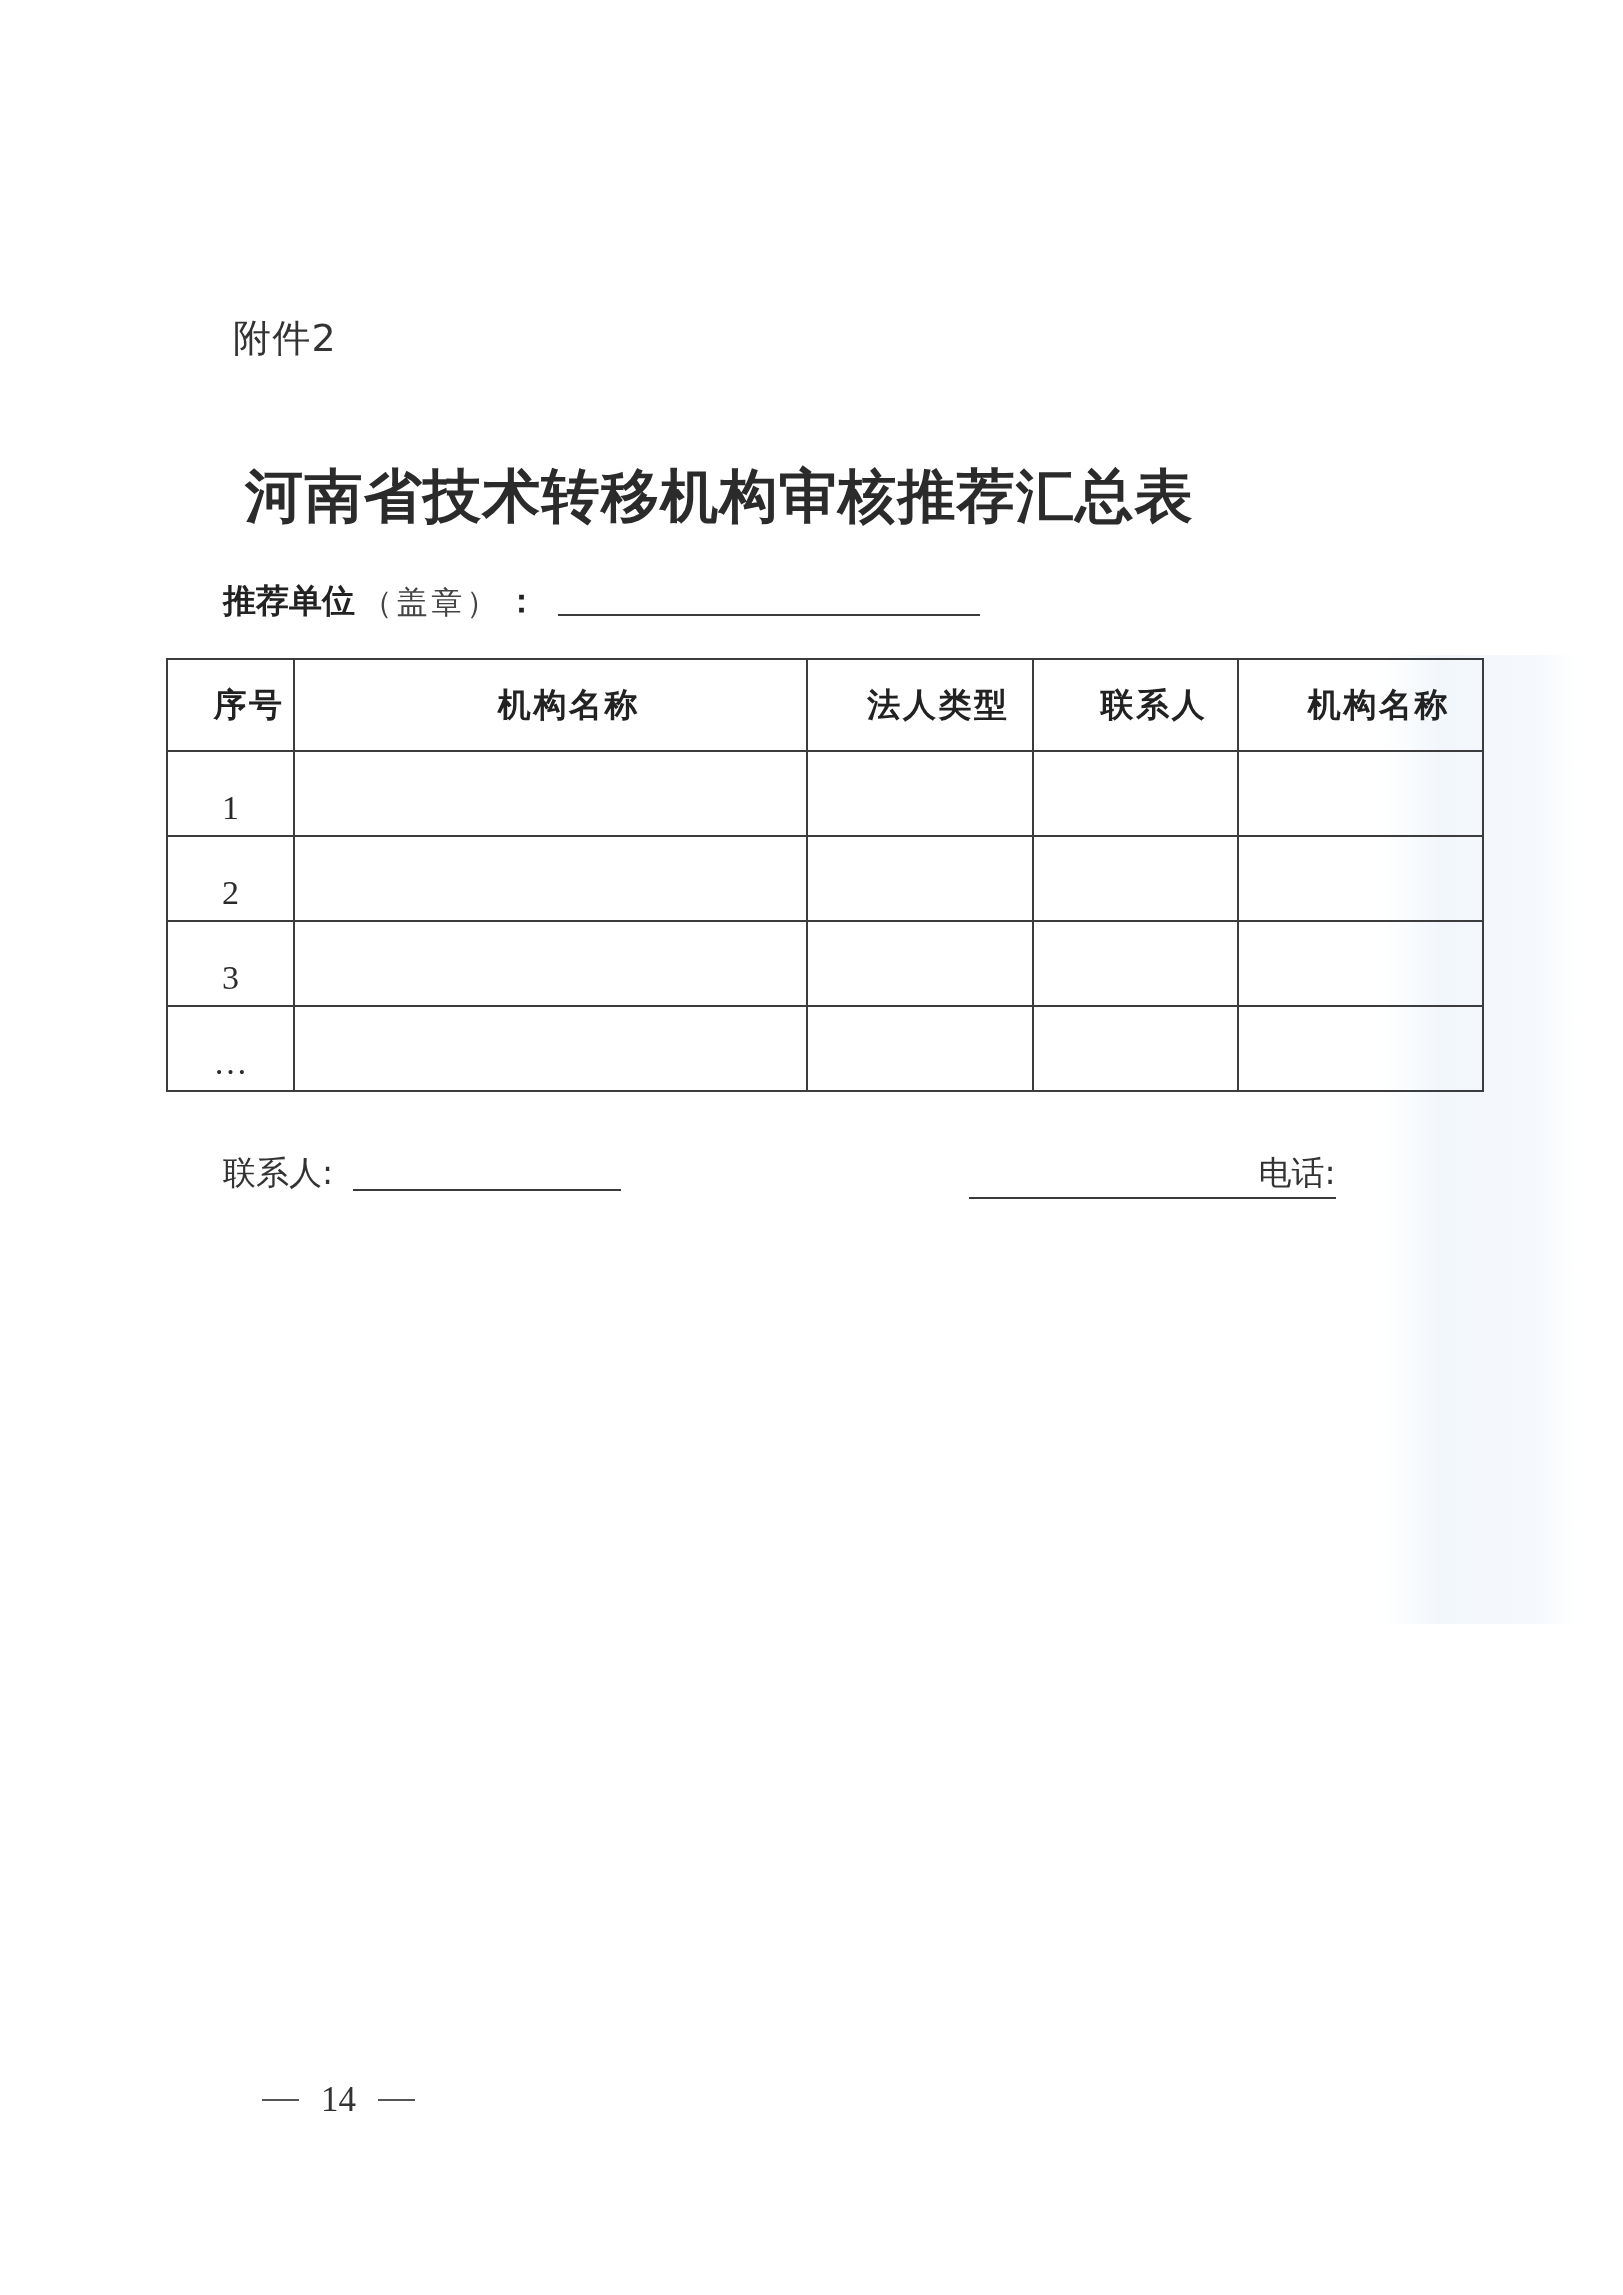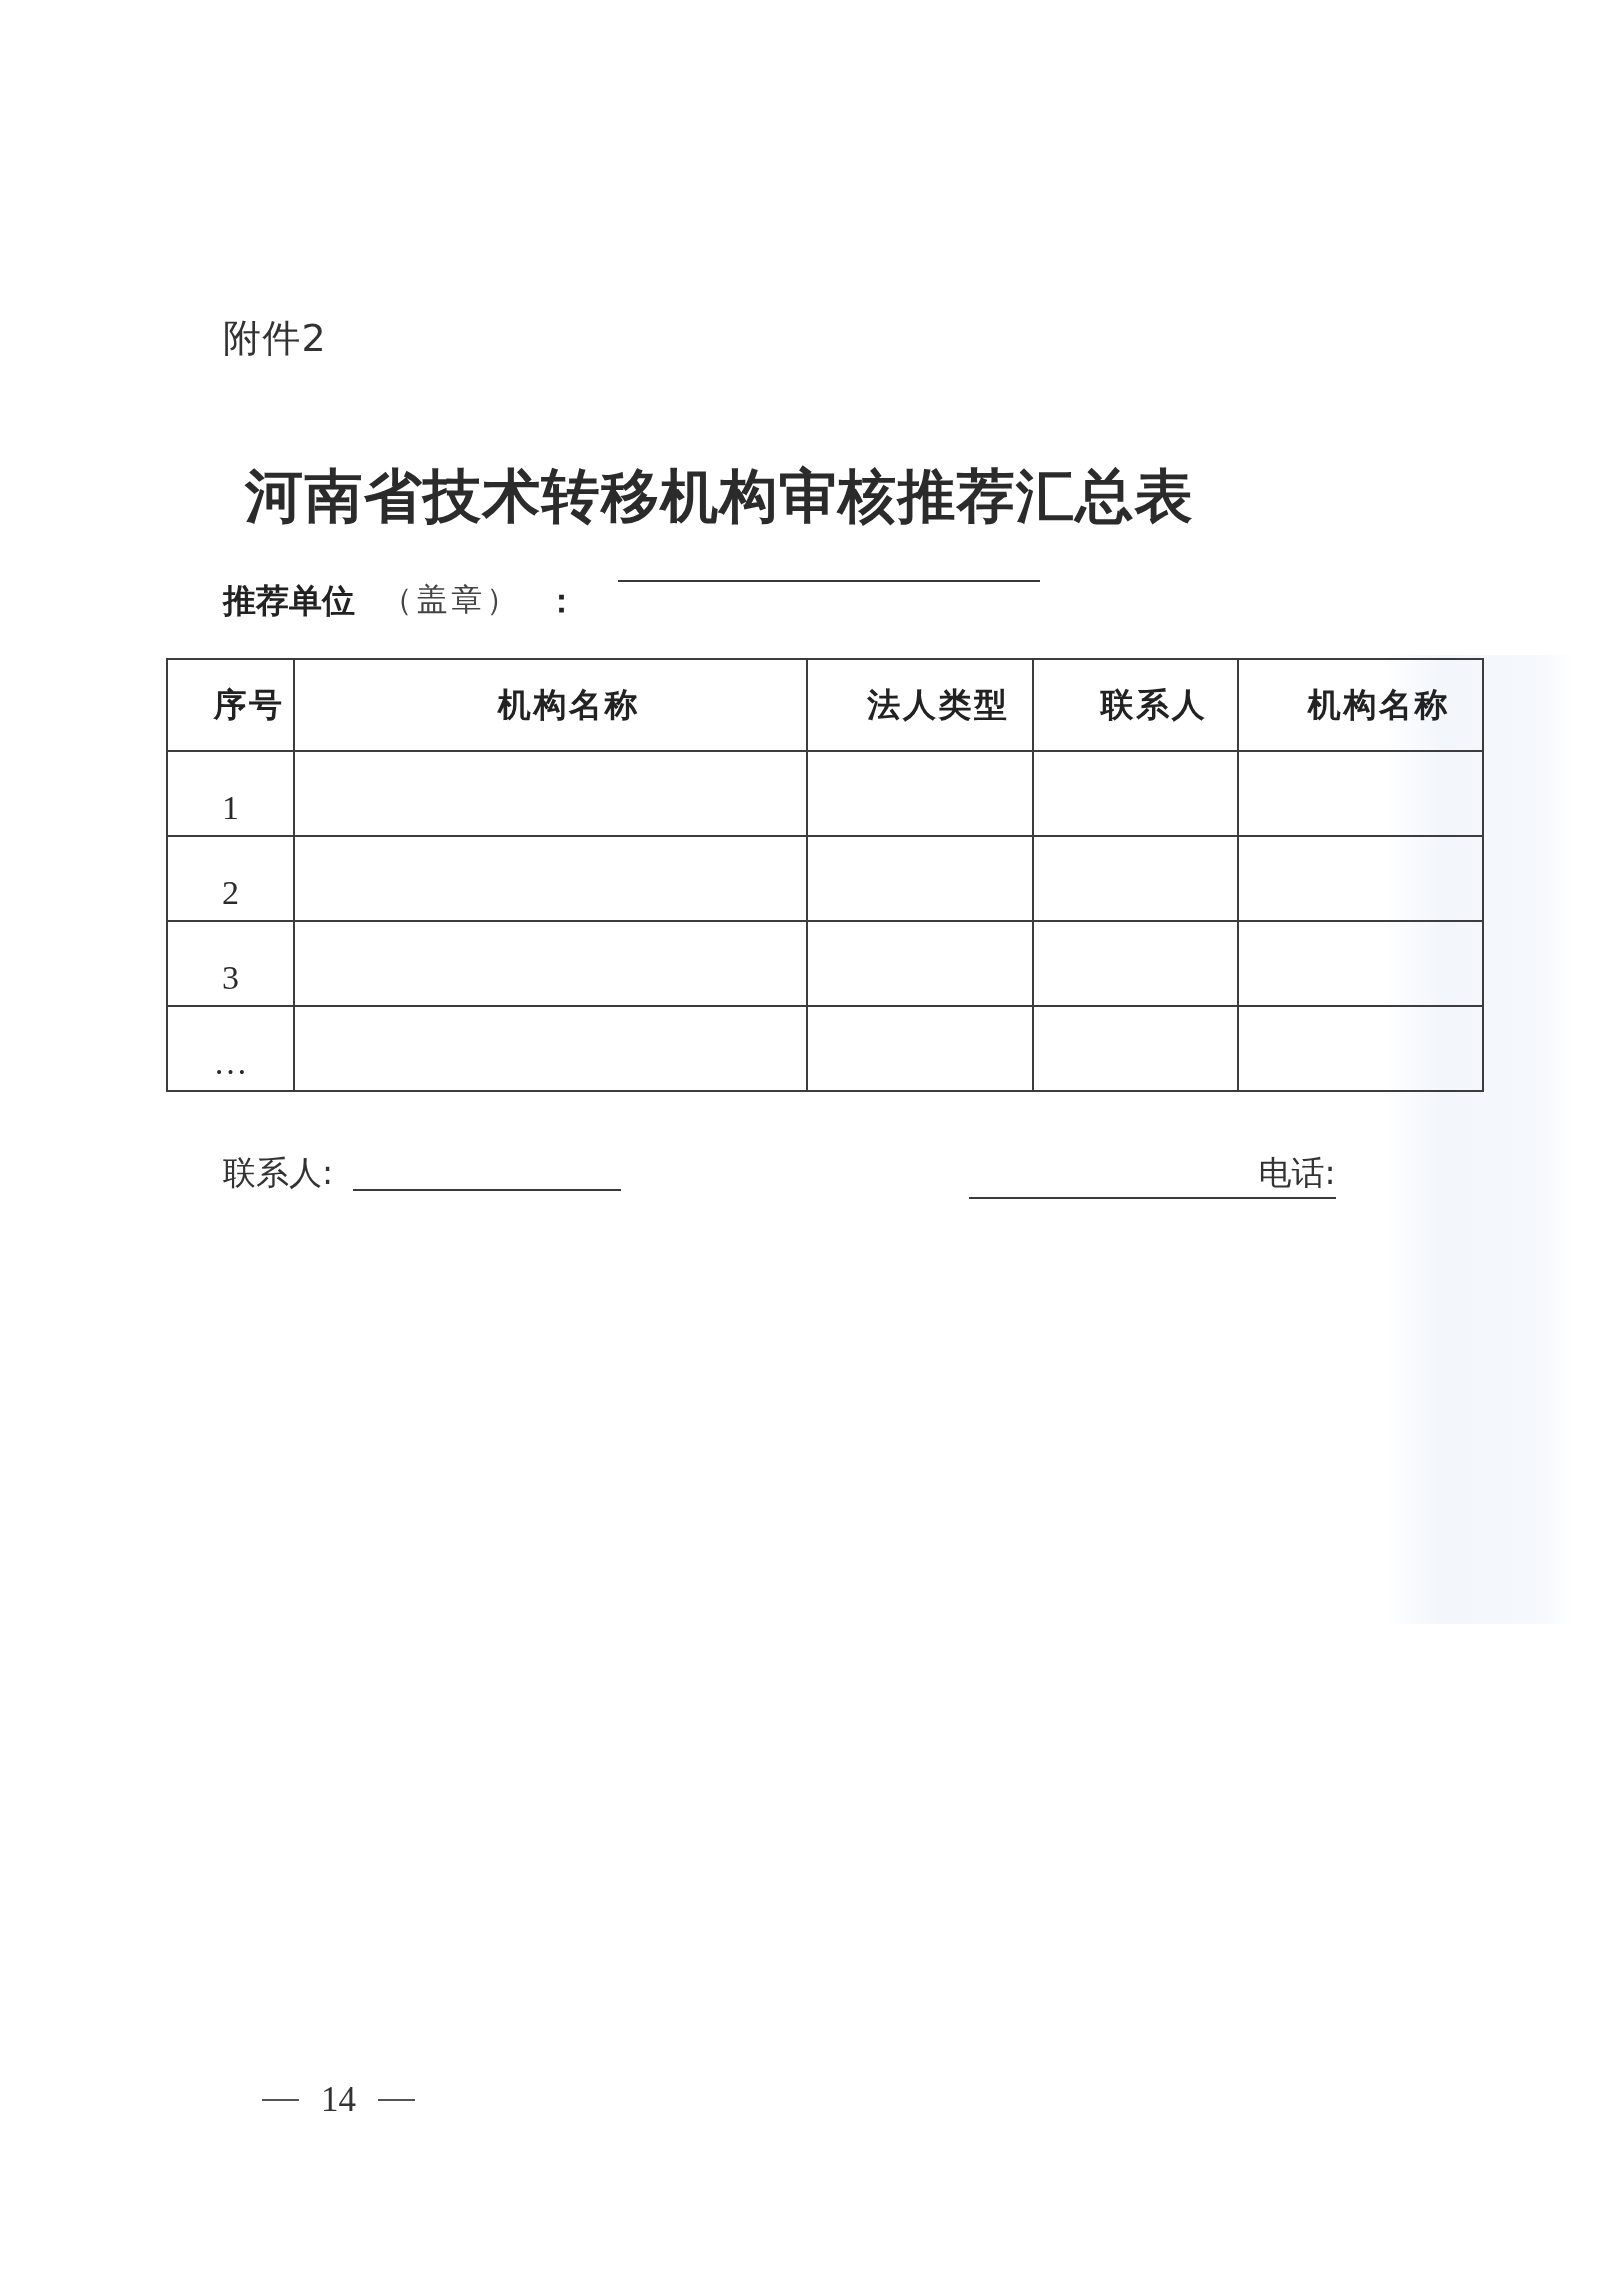--- a/index.html
+++ b/index.html
@@ -19,21 +19,21 @@
       position: absolute;
       left: 1381px;
       top: 655px;
       width: 196px;
       height: 969px;
       background: linear-gradient(90deg, rgba(235,242,250,0) 0%, rgba(232,240,248,0.55) 30%, rgba(236,243,250,0.5) 80%, rgba(255,255,255,0) 100%);
       pointer-events: none;
     }
     .attachment {
       position: absolute;
-      left: 223px;
+      left: 233px;
       top: 313px;
       font-family: "DejaVu Sans", "Liberation Sans", sans-serif;
       font-size: 38px;
       letter-spacing: 1.3px;
       color: #333;
       text-align: center;
     }
     .title {
       position: absolute;
       left: 0;
@@ -44,23 +44,22 @@
       font-weight: bold;
       font-size: 58px;
       letter-spacing: 1.3px;
       color: #2b2b2b;
     }
     .unit-row {
       position: absolute;
       left: 223px;
       top: 579px;
       display: flex;
-      align-items: flex-start;
-      font-family: "DejaVu Sans", "Liberation Sans", sans-serif;
-      gap: 20px;
+      align-items: flex-end;
+      font-family: "DejaVu Sans", "Liberation Sans", sans-serif;
     }
     .unit-label {
       font-size: 33px;
       font-weight: bold;
       color: #222;
     }
     .unit-paren {
       font-size: 31px;
       color: #444;
       margin-left: 6.5px;

